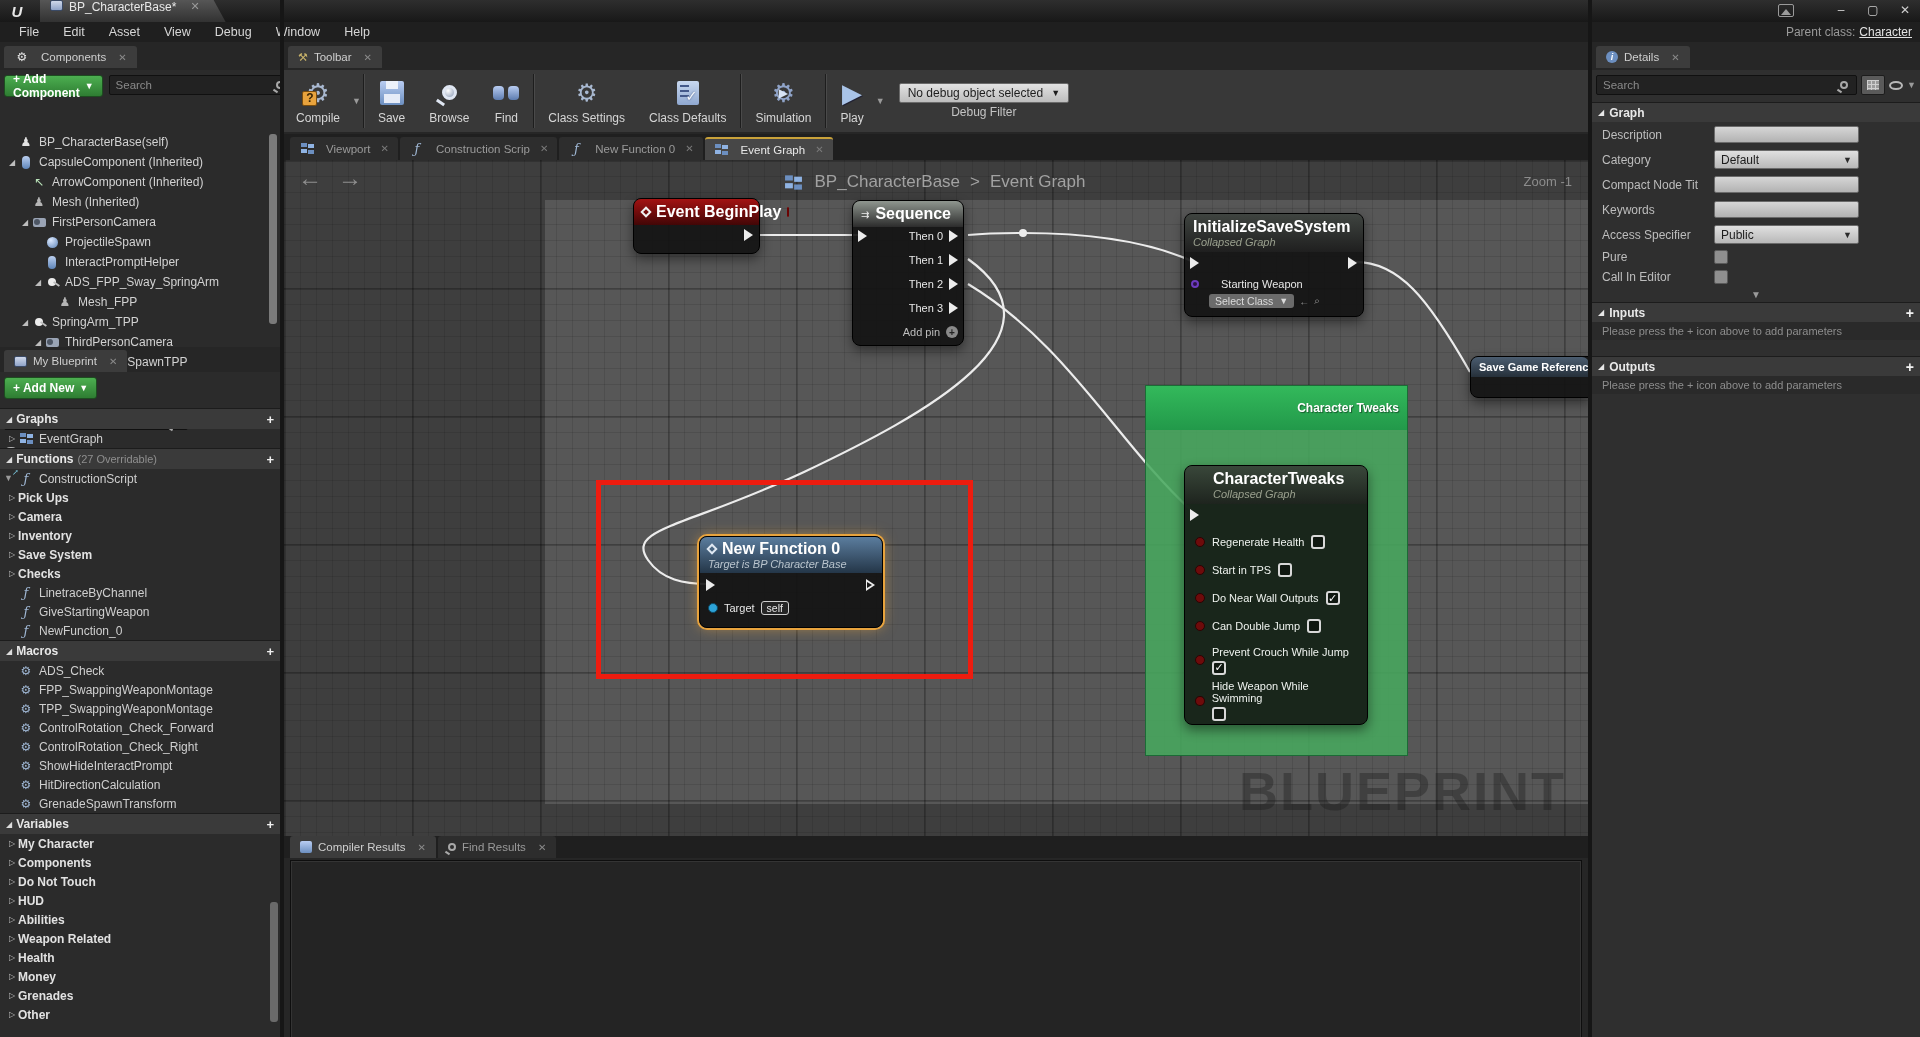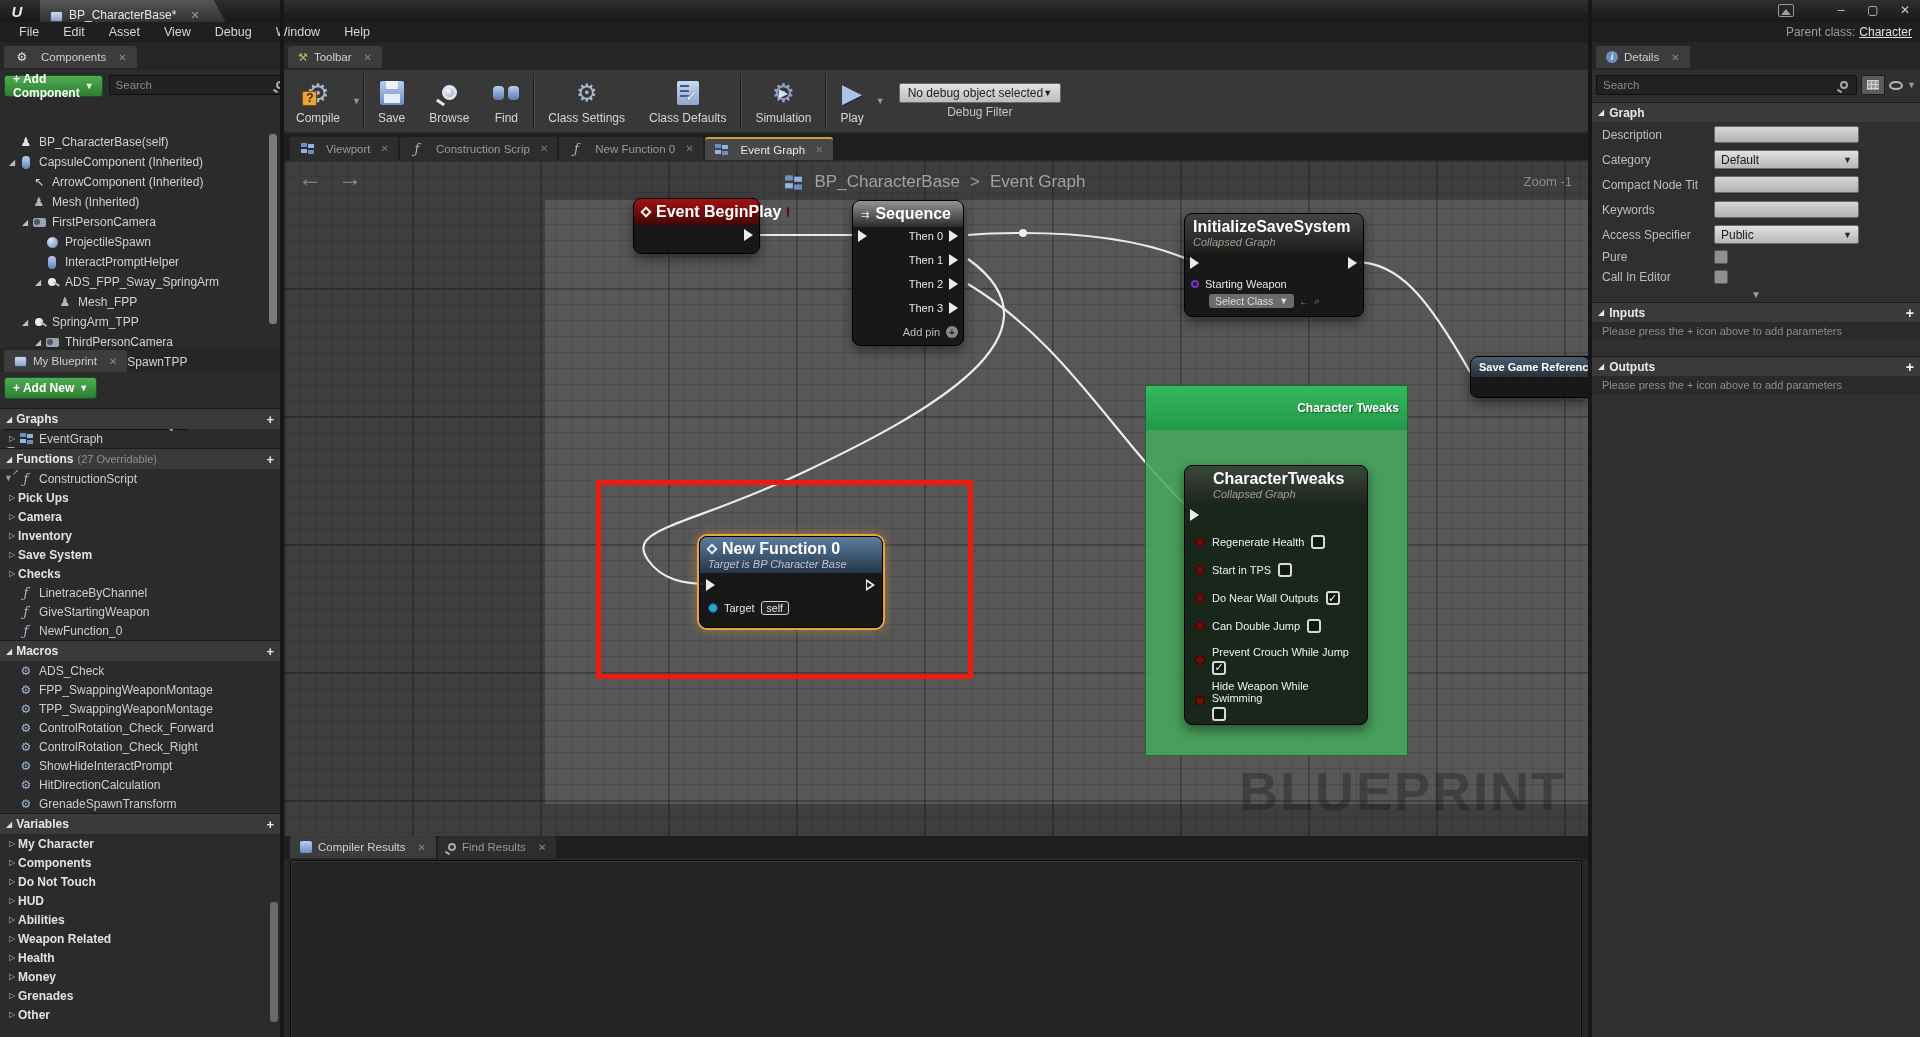--- a/index.html
+++ b/index.html
@@ -5,21 +5,21 @@
   *{margin:0;padding:0;box-sizing:border-box;}
   html,body{width:1920px;height:1037px;overflow:hidden;background:#1f1f1f;
     font-family:"Liberation Sans","DejaVu Sans",sans-serif;color:#cfcfcf;-webkit-font-smoothing:antialiased;}
   #app{position:absolute;inset:0;}
 
   
   #titlebar{position:absolute;left:0;top:0;width:1920px;height:22px;background:linear-gradient(#2e2e2e,#181818);}
   #ue-logo{position:absolute;left:6px;top:1px;width:22px;height:20px;color:#e8e8e8;font-weight:bold;font-size:15px;
     display:flex;align-items:center;justify-content:center;font-style:italic;}
   .doc-tab{position:absolute;left:40px;top:0;height:22px;padding:0 26px 0 10px;background:linear-gradient(#565656,#323232);
-    clip-path:polygon(0 0,calc(100% - 12px) 0,100% 100%,0 100%);display:flex;align-items:flex-end;gap:6px;color:#e8e8e8;font-size:12px;}
+    clip-path:polygon(0 0,calc(100% - 12px) 0,100% 100%,0 100%);display:flex;align-items:flex-start;gap:6px;color:#e8e8e8;font-size:12px;}
   .book-icon{width:13px;height:11px;background:linear-gradient(#cfd8ea,#8fa3c8);border:1px solid #3a4a66;border-radius:2px;}
   .tab-close{color:#9a9a9a;font-size:11px;margin-left:8px;}
   #win-buttons{position:absolute;right:4px;top:2px;display:flex;gap:10px;align-items:center;}
   .winbtn{width:22px;height:16px;display:flex;align-items:center;justify-content:center;color:#cfcfcf;font-size:12px;}
   #img-icon{width:16px;height:13px;border:1px solid #9a9a9a;border-radius:2px;position:relative;margin-right:26px;}
   #img-icon::after{content:"";position:absolute;left:2px;bottom:1px;border-left:5px solid transparent;border-right:5px solid transparent;border-bottom:6px solid #9a9a9a;}
 
   
   #menubar{position:absolute;left:0;top:22px;width:1920px;height:20px;background:#1f1f1f;display:flex;align-items:center;padding-left:8px;gap:2px;}
   .menu-item{padding:2px 11px;font-size:12.5px;color:#d6d6d6;}
@@ -90,21 +90,21 @@
   .binoc::before,.binoc::after{content:"";position:absolute;top:2px;width:11px;height:14px;border-radius:4px;background:linear-gradient(#b9cdf2,#5d7cb0);}
   .binoc::before{left:0;} .binoc::after{right:0;}
   .doc-check{width:22px;height:24px;background:linear-gradient(#c8d8f0,#8fa8d0);border-radius:2px;position:relative;color:#2d3d57;}
   .doc-check::after{content:"\2713";position:absolute;right:1px;bottom:0;font-size:15px;font-weight:bold;color:#f4f7fb;text-shadow:0 0 2px #44598a;}
   .doc-check::before{content:"";position:absolute;left:3px;top:4px;width:9px;height:2px;background:#44598a;box-shadow:0 5px 0 #44598a,0 10px 0 #44598a;}
   .simu{position:relative;font-size:26px;color:#8fa3c8;line-height:1;}
   .simu::after{content:"\25B6";position:absolute;left:7px;top:7px;font-size:12px;color:#d8e4f4;}
   .playtri{font-size:26px;color:#a9c4e8;line-height:1;text-shadow:1px 1px 0 #223;}
   #debug-filter{display:flex;flex-direction:column;align-items:center;justify-content:center;gap:2px;margin-left:14px;}
   #debug-dd{background:linear-gradient(#e2e2e2,#bdbdbd);color:#1d1d1d;font-size:12px;border:1px solid #6a6a6a;border-radius:2px;
-    padding:2px 8px;display:flex;align-items:center;}
+    padding:2px 8px;display:flex;align-items:center;gap:8px;}
   #debug-lbl{font-size:12px;color:#c4c4c4;}
 
   
   #graphtabs{position:absolute;left:0;top:92px;width:1304px;height:26px;background:#1f1f1f;display:flex;align-items:flex-end;padding-left:6px;gap:2px;}
   .gtab{height:23px;padding:0 9px;display:flex;align-items:center;gap:6px;font-size:11.5px;color:#9a9a9a;background:#2d2d2d;border-radius:3px 3px 0 0;}
   .gtab.active{background:#474747;color:#e8e8e8;border-top:2px solid #c9a23a;}
   .gtab .x{color:#7a7a7a;font-size:10px;margin-left:4px;}
 
   
   #canvas{position:absolute;left:0;top:118px;width:1304px;height:676px;background:#3e3e3e;overflow:hidden;}
@@ -659,21 +659,21 @@
         </div>
       </div>
 
       <div class="node" style="left:900px;top:53px;width:180px;height:104px;">
         <div class="node-hd hd-col" style="display:block;">
           <div class="t">InitializeSaveSystem</div>
           <div class="node-sub" style="padding:0;">Collapsed Graph</div>
         </div>
         <span class="pin-exec" style="position:absolute;left:5px;top:43px;"></span>
         <span class="pin-exec" style="position:absolute;right:6px;top:43px;"></span>
-        <div style="position:absolute;left:6px;top:64px;display:flex;align-items:center;gap:6px;">
+        <div style="position:absolute;left:6px;top:64px;display:flex;align-items:center;gap:22px;">
           <span class="pin-dot pin-class"></span>
           <span>Starting Weapon</span>
         </div>
         <div style="position:absolute;left:24px;top:80px;display:flex;align-items:center;gap:5px;">
           <span class="selbox">
             <span>Select Class</span>
               <span class="caret">▼</span>
           </span>
           <span class="mini-ico">←</span>
           <span class="mini-ico">⌕</span>

